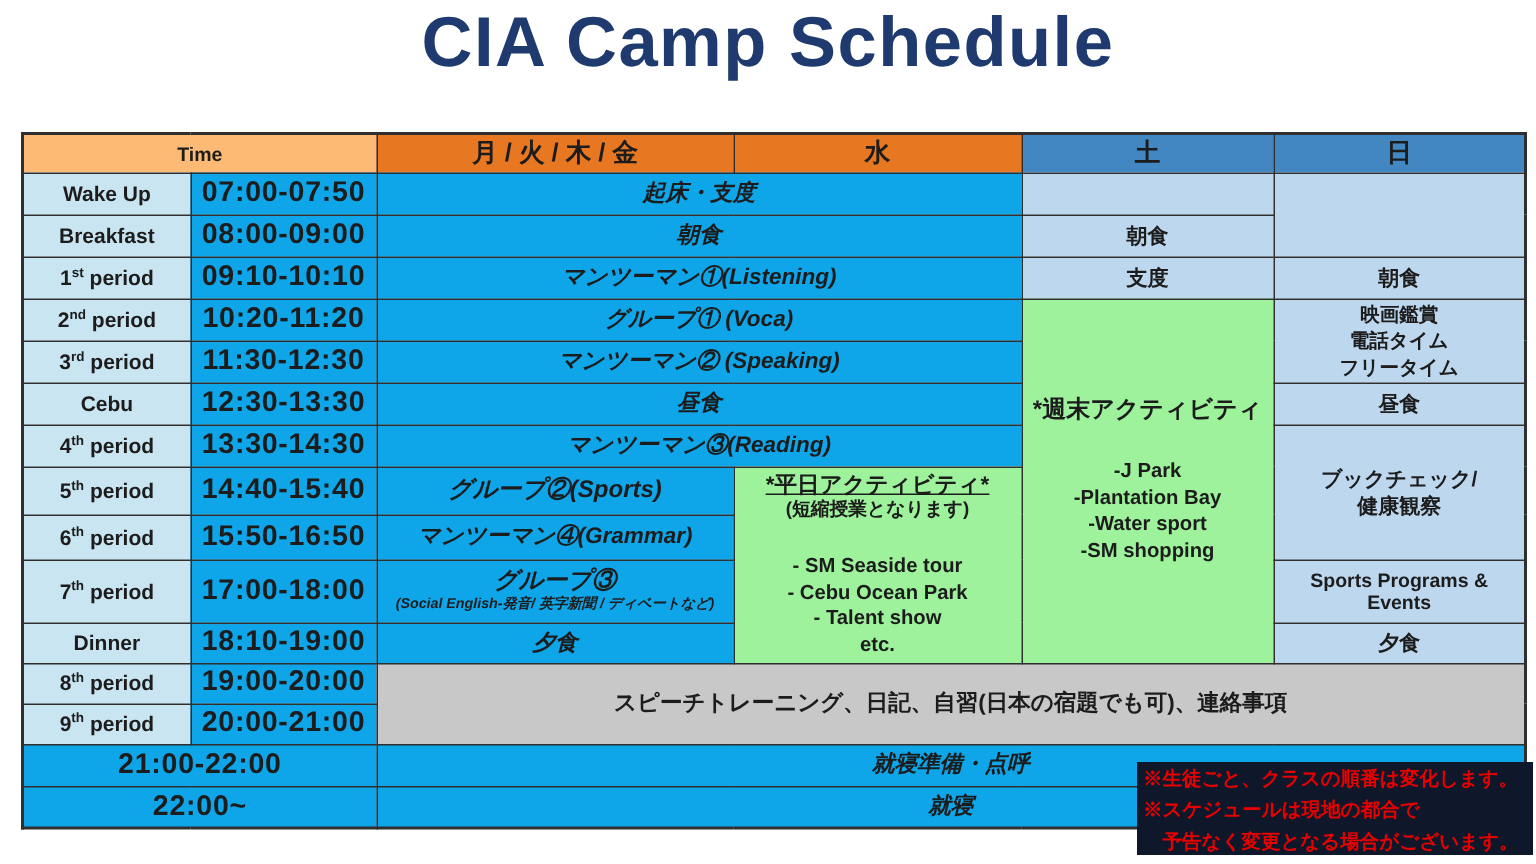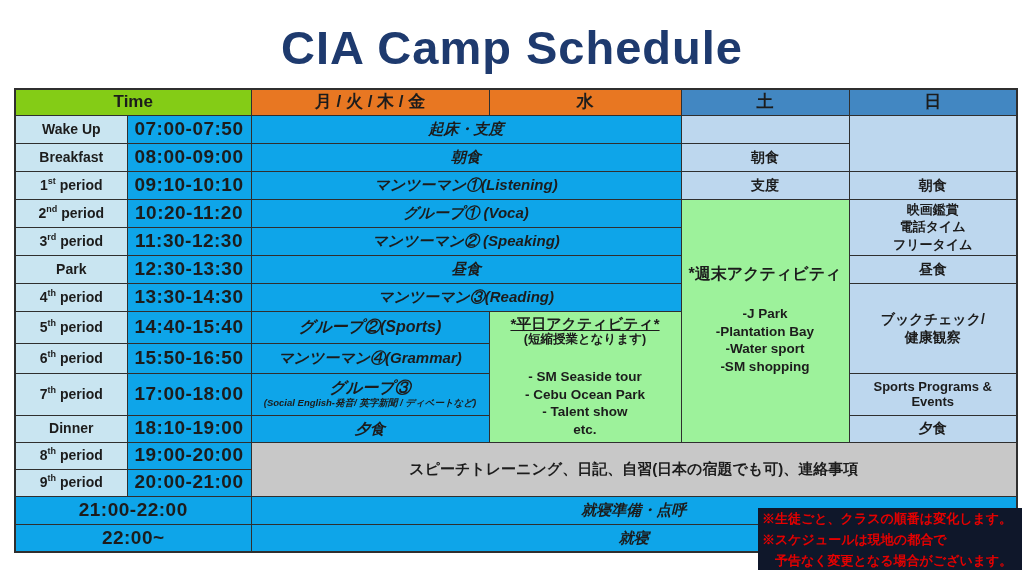--- a/index.html
+++ b/index.html
@@ -4,38 +4,38 @@
 <style>
   html,body{margin:0;padding:0;}
   body{
     width:1024px;height:576px;position:relative;overflow:hidden;
     background:#ffffff;
     font-family:"Liberation Sans", sans-serif;
     font-weight:bold;
     -webkit-font-smoothing:antialiased;
   }
   .title{
-    position:absolute;top:20px;left:0;width:1024px;
+    position:absolute;top:0;left:0;width:1024px;
     text-align:center;
     font-size:47px;font-weight:800;color:#1e3a6e;
     letter-spacing:1px;
   }
   table.sched{
     position:absolute;left:14px;top:88px;
     width:1002px;
     border-collapse:collapse;table-layout:fixed;
   }
   table.sched td{
     border:1px solid #2f2f2f;
     text-align:center;vertical-align:middle;
     padding:0 2px;line-height:1.18;
     color:#1c1c1c;
   }
   table.sched{border:2px solid #2f2f2f;}
-  .th-time{background:#84cc16;color:#ffffff;font-size:17px;}
+  .th-time{background:#fdba74;color:#ffffff;font-size:13px;}
   .th-orange{background:#e87722;color:#ffffff;font-size:17px;}
   .th-ltblue{background:#4287c2;color:#ffffff;font-size:17px;}
   .tcol{background:#c9e5f1;font-size:14px;color:#1f1f1f;}
   .tval{background:#0ea5e9;font-size:19px;letter-spacing:.5px;color:#1f1f1f;}
   .peach{background:#0ea5e9;font-size:15px;font-style:italic;}
   .satsun{background:#bdd7ee;font-size:14px;}
   .green{background:#9df29b;font-size:13.5px;}
   .gray{background:#c8c8c8;font-size:15px;}
   .btxt{color:#2e75b6;}
   sup{font-size:9px;vertical-align:super;line-height:0;}
@@ -124,21 +124,21 @@
     </td>
   </tr>
 
   <tr style="height:28px">
     <td class="tcol"><span>3</span><sup>rd</sup><span> period</span></td>
     <td class="tval">11:30-12:30</td>
     <td colspan="2" class="peach">マンツーマン② (Speaking)</td>
   </tr>
 
   <tr style="height:28px">
-    <td class="tcol"><span>Park</span><sup></sup><span></span></td>
+    <td class="tcol"><span>Cebu</span><sup></sup><span></span></td>
     <td class="tval">12:30-13:30</td>
     <td colspan="2" class="peach btxt">昼食</td>
     <td class="satsun btxt">昼食</td>
   </tr>
 
   <tr style="height:28px">
     <td class="tcol"><span>4</span><sup>th</sup><span> period</span></td>
     <td class="tval">13:30-14:30</td>
     <td colspan="2" class="peach">マンツーマン③(Reading)</td>
     <td rowspan="3" class="satsun btxt book">

